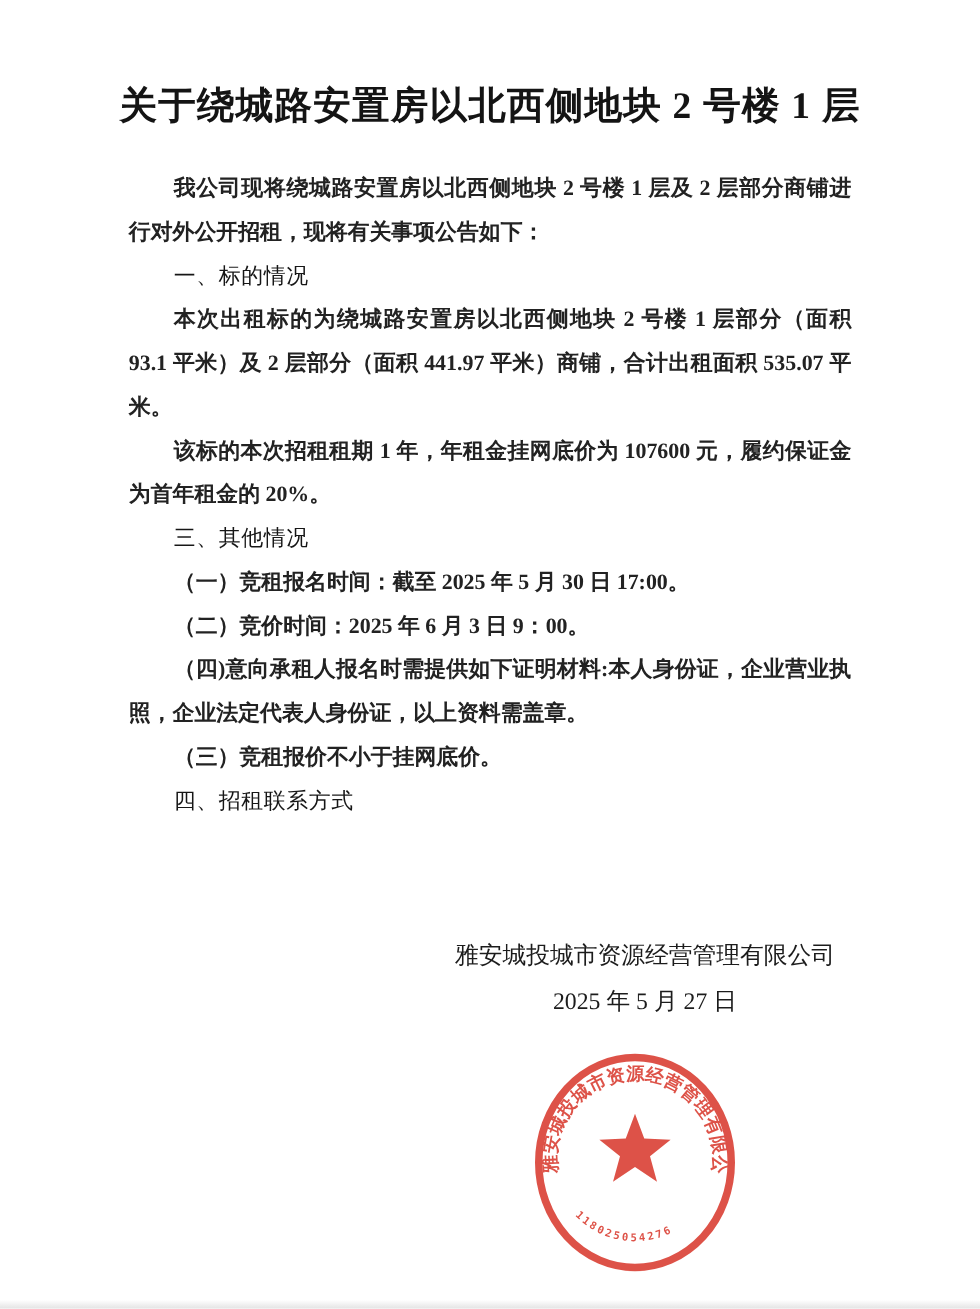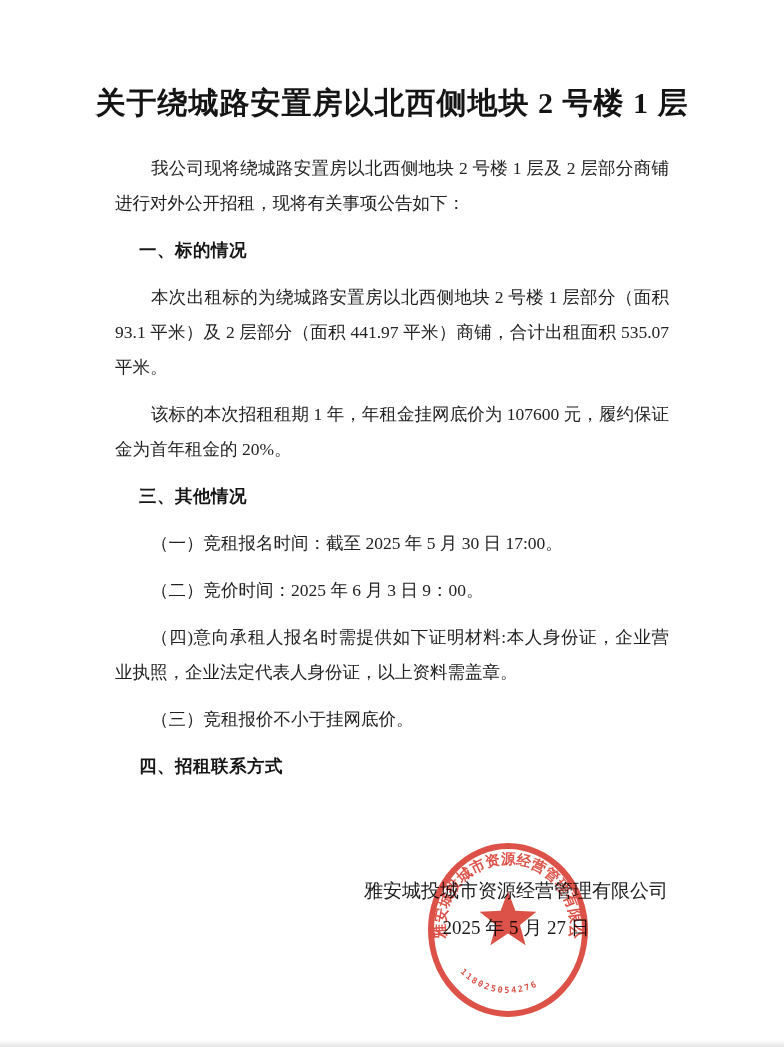--- a/index.html
+++ b/index.html
@@ -13,45 +13,46 @@
     color: #1f1f1f;
   }
   .page {
     position: relative;
     width: 784px;
     height: 1047px;
     background: #ffffff;
   }
   .doc-title {
     margin: 0;
-    padding-top: 79px;
+    padding-top: 61px;
     text-align: center;
     font-size: 30px;
     line-height: 48px;
     font-weight: bold;
     color: #141414;
     letter-spacing: 1px;
     font-family: "Liberation Serif", "DejaVu Serif", serif;
   }
   .body-block {
     width: 578px;
     margin: 24px 103px 0 103px;
     font-size: 17.5px;
     line-height: 35px;
     text-align: justify;
     color: #222222;
   }
   .para {
-    margin: 12px;
+    margin: 0;
     text-indent: 36px;
+    font-weight: bold;
   }
   .heading {
     margin: 0;
     text-indent: 36px;
-    font-weight: bold;
+    font-weight: normal;
     font-family: "Liberation Sans", "DejaVu Sans", sans-serif;
     letter-spacing: 0.5px;
     color: #161616;
   }
   .signature {
     width: 332px;
     margin: 88px 102px 0 auto;
     text-align: center;
     font-size: 19px;
     line-height: 37px;

